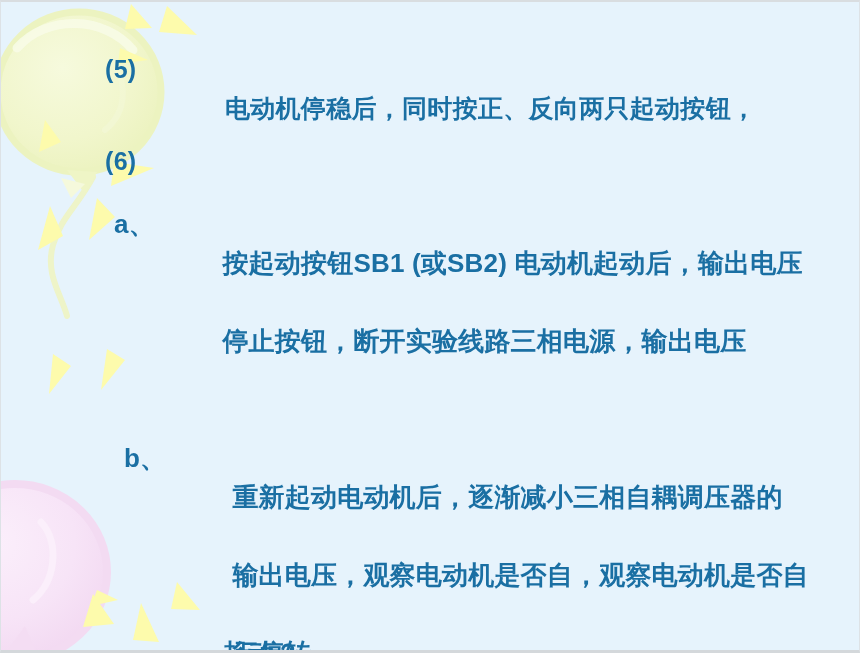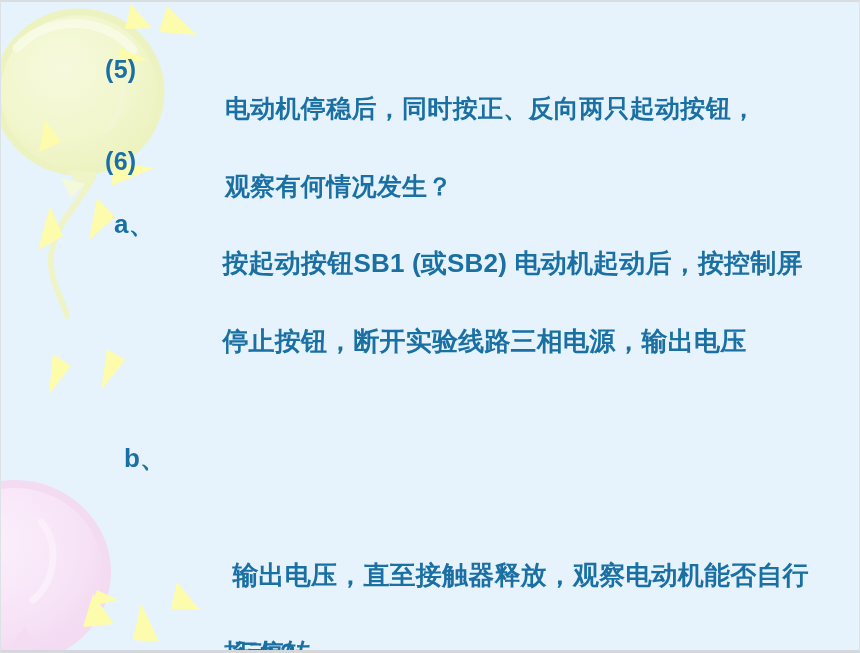--- a/index.html
+++ b/index.html
@@ -164,43 +164,42 @@
       <polygon points="176,580 199,608 170,607"></polygon>
     </g>
   </svg>
 
   <div class="content">
 
     <div class="block para" id="p5">
       <span class="marker">(5)</span>
       <span class="lines">
         <span class="line">电动机停稳后，同时按正、反向两只起动按钮，</span><br>
-        <span class="line">观察有何情况发生？</span>
       </span>
     </div>
 
     <div class="block para" id="p6">
       <span class="marker">(6)</span>
     </div>
 
     <div class="block para" id="pa">
       <span class="marker">a、</span>
       <span class="lines">
-        <span class="line">按起动按钮SB1 (或SB2) 电动机起动后，按控制屏</span><br>
+        <span class="line">按起动按钮SB1 (或SB2) 电动机起动后，输出电压</span><br>
         <span class="line">停止按钮，断开实验线路三相电源，输出电压</span><br>
         <br>
         <br>
         <br>
         <span class="line">起动？</span>
       </span>
     </div>
 
     <div class="block para" id="pb">
       <span class="marker">b、</span>
       <span class="lines">
-        <br>
-        <span class="line">输出电压，直至接触器释放，观察电动机能否自行</span><br>
+        <span class="line">重新起动电动机后，逐渐减小三相自耦调压器的</span><br>
+        <span class="line">输出电压，观察电动机是否自，观察电动机是否自</span><br>
         <span class="line">行停转。</span>
       </span>
     </div>
 
   </div>
 </div>
 
 </body></html>

